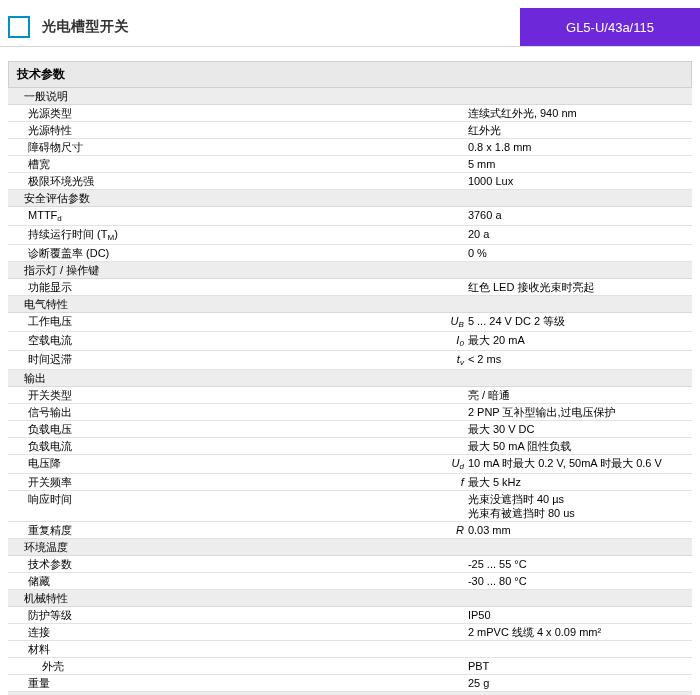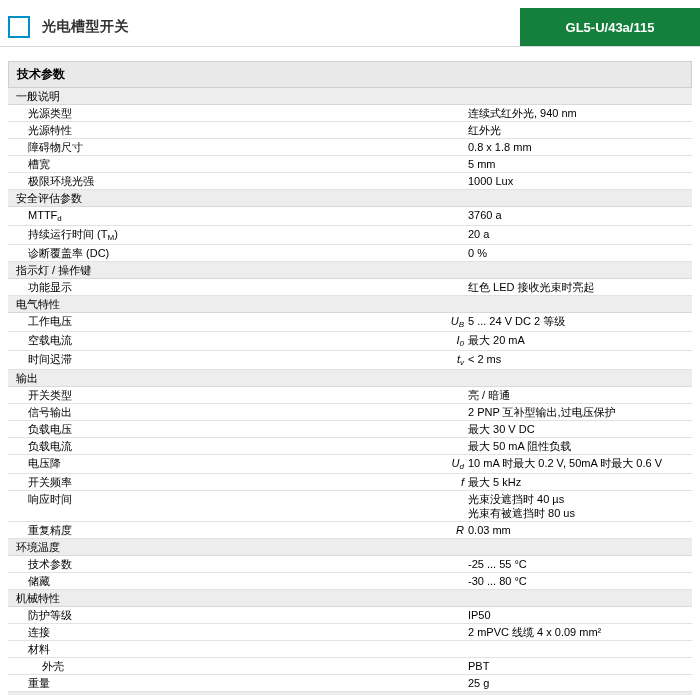--- a/index.html
+++ b/index.html
@@ -40,24 +40,24 @@
     font-weight: bold;
     color: #333333;
     letter-spacing: 0.5px;
   }
   .header-right {
     position: absolute;
     right: 0;
     top: 0;
     height: 38px;
     width: 180px;
-    background: #15803d;
+    background: #6d28d9;
     color: #ffffff;
     font-size: 13px;
-    font-weight: bold;
+    font-weight: normal;
     display: flex;
     align-items: center;
     justify-content: center;
   }
 
   
   .section-title-bar {
     margin: 14px 8px 0 8px;
     background: #e9e9e9;
     border: 1px solid #cfcfcf;
@@ -96,21 +96,21 @@
   td.c-val {
     padding-left: 4px;
   }
 
   tr.group td {
     background: #ededed;
     font-weight: normal;
     border-bottom: 1px solid #d9d9d9;
   }
   tr.group td.c-label {
-    padding-left: 8px;
+    padding-left: 16px;
   }
 
   tr.sub td.c-label {
     padding-left: 20px;
   }
   tr.sub2 td.c-label {
     padding-left: 34px;
   }
 
   .multiline {

